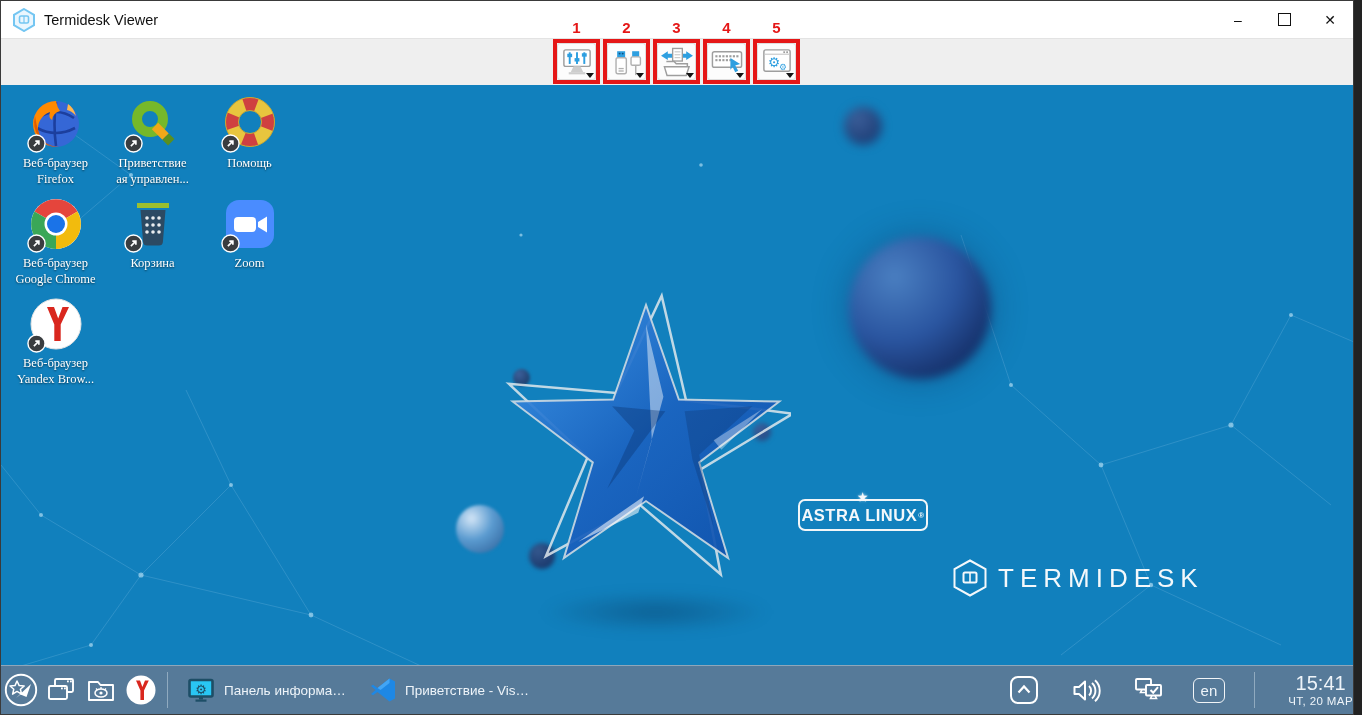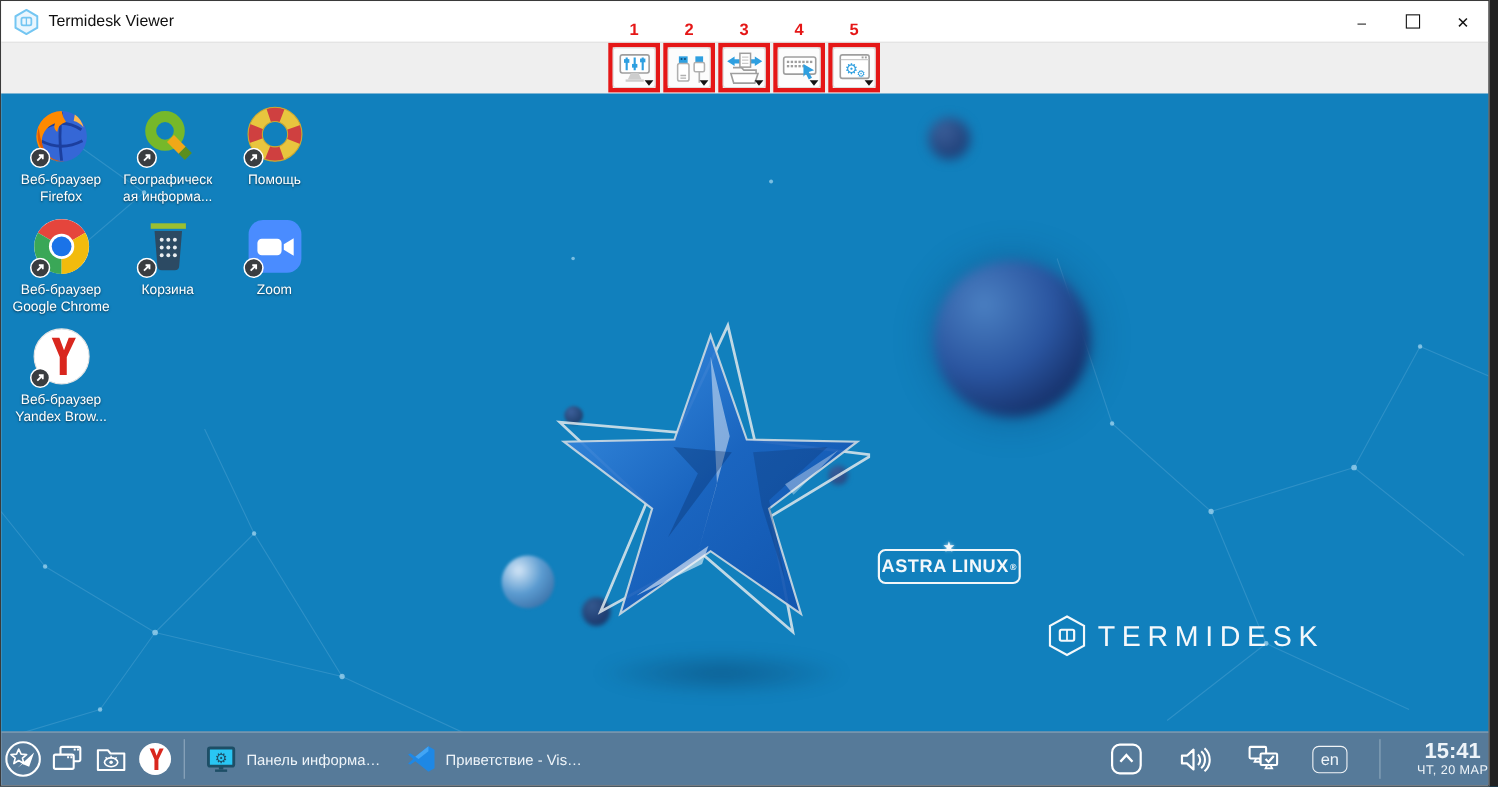--- a/index.html
+++ b/index.html
@@ -40,21 +40,21 @@
     background:radial-gradient(circle at 35% 30%,#35598f,#1c3a6e 70%);}
   .s-d2{left:512px;top:284px;width:17px;height:17px;filter:blur(1.5px);
     background:radial-gradient(circle at 35% 30%,#3d619c,#20406f 70%);}
   .s-d3{left:752px;top:338px;width:18px;height:18px;filter:blur(2.5px);
     background:radial-gradient(circle at 35% 30%,#3a5f9d,#274b85 70%);}
   .net,.starwrap{position:absolute;left:0;top:0;}
   .star-shadow{position:absolute;left:540px;top:506px;width:230px;height:42px;border-radius:50%;
     background:radial-gradient(closest-side,rgba(5,25,55,.30),rgba(5,25,55,0));filter:blur(6px);}
   
   .icon-grid{position:absolute;left:6px;top:11px;display:grid;grid-template-columns:repeat(3,97px);grid-auto-rows:100px;}
-  .dicon{display:flex;flex-direction:column;align-items:center;cursor:default;}
+  .dicon{display:flex;flex-direction:column;align-items:center;cursor:default;font-family:Liberation Serif, serif;}
   .dicon .art{position:relative;width:56px;height:56px;}
   .sc-badge{position:absolute;left:-1px;bottom:-1px;width:19px;height:19px;}
   .dlabel{margin-top:3px;font-size:12.5px;line-height:1.28;color:#fff;text-align:center;max-width:96px;
     text-shadow:0 1px 2px rgba(0,0,0,.6);}
   
   .astra-badge{position:absolute;left:797px;top:414px;width:126px;height:28px;border:2px solid #f2f6f8;
     border-radius:7px;display:flex;align-items:center;justify-content:center;color:#f4f8fb;
     font-size:16.5px;font-weight:bold;letter-spacing:.5px;}
   .astra-badge sup{font-size:8px;margin-left:1px;}
   .astra-star{position:absolute;top:-10px;left:50%;transform:translateX(-50%);font-size:11px;color:#f4f8fb;
@@ -64,21 +64,21 @@
   
   .taskbar{position:absolute;left:0;bottom:0;width:1360px;height:48px;background:#567a99;
     border-top:1px solid #8ea6ba;display:flex;align-items:center;color:#eef4f9;}
   .tb-icon{display:flex;align-items:center;justify-content:center;width:40px;height:40px;cursor:default;}
   .tb-sep{width:1px;height:36px;background:rgba(215,228,238,.45);margin:0 6px;}
   .task-item{display:flex;align-items:center;gap:9px;margin-left:14px;width:168px;font-size:13.5px;
     white-space:nowrap;cursor:default;}
   .tray{margin-left:auto;display:flex;align-items:center;gap:23px;padding-right:8px;}
   .lang-box{border:1.6px solid rgba(255,255,255,.92);border-radius:6px;padding:3px 7px;font-size:15px;}
   .clock{display:flex;flex-direction:column;align-items:center;line-height:1.05;margin-left:4px;}
-  .clock .time{font-size:20px;font-weight:bold;}
+  .clock .time{font-size:20px;}
   .clock .date{font-size:11.5px;letter-spacing:.4px;margin-top:1px;}
 </style>
 </head>
 <body>
 
 <div class="window">
 
   <div class="titlebar">
     <svg width="22" height="24" viewBox="0 0 22 24">
       <polygon points="11,1 21,6.8 21,17.2 11,23 1,17.2 1,6.8" fill="#eaf6fe" stroke="#74c6f2" stroke-width="2"></polygon>
@@ -291,21 +291,21 @@
               <rect x="30" y="25.5" width="15" height="9" fill="#f0a818"></rect>
               <rect x="45" y="25.5" width="8" height="9" fill="#5a8f1e"></rect>
             </g>
           </svg>
           <svg class="sc-badge" viewBox="0 0 16 16">
             <circle cx="8" cy="8" r="7.2" fill="#3a3d40" stroke="#fff" stroke-width="1.2"></circle>
             <path d="M5.8,10.2 L10,6 M7,6 H10 V9" stroke="#fff" stroke-width="1.4" fill="none"></path>
           </svg>
         </div>
         <div class="dlabel">
-          <span>Географическ</span><br><span>ая информа...</span>
+          <span>Приветствие</span><br><span>ая управлен...</span>
         </div>
       </div>
 
       <div class="dicon">
         <div class="art">
           <svg width="56" height="56" viewBox="0 0 56 56">
             <circle cx="28" cy="26" r="18" fill="none" stroke="#e8c53e" stroke-width="13"></circle>
             <circle cx="28" cy="26" r="18" fill="none" stroke="#cf4040" stroke-width="13" stroke-dasharray="13 15.27" stroke-dashoffset="6.5" transform="rotate(-90 28 26)"></circle>
             <circle cx="28" cy="26" r="24.5" fill="none" stroke="#c9a832" stroke-width="1"></circle>
             <circle cx="28" cy="26" r="11.5" fill="none" stroke="#c9a832" stroke-width="1"></circle>

